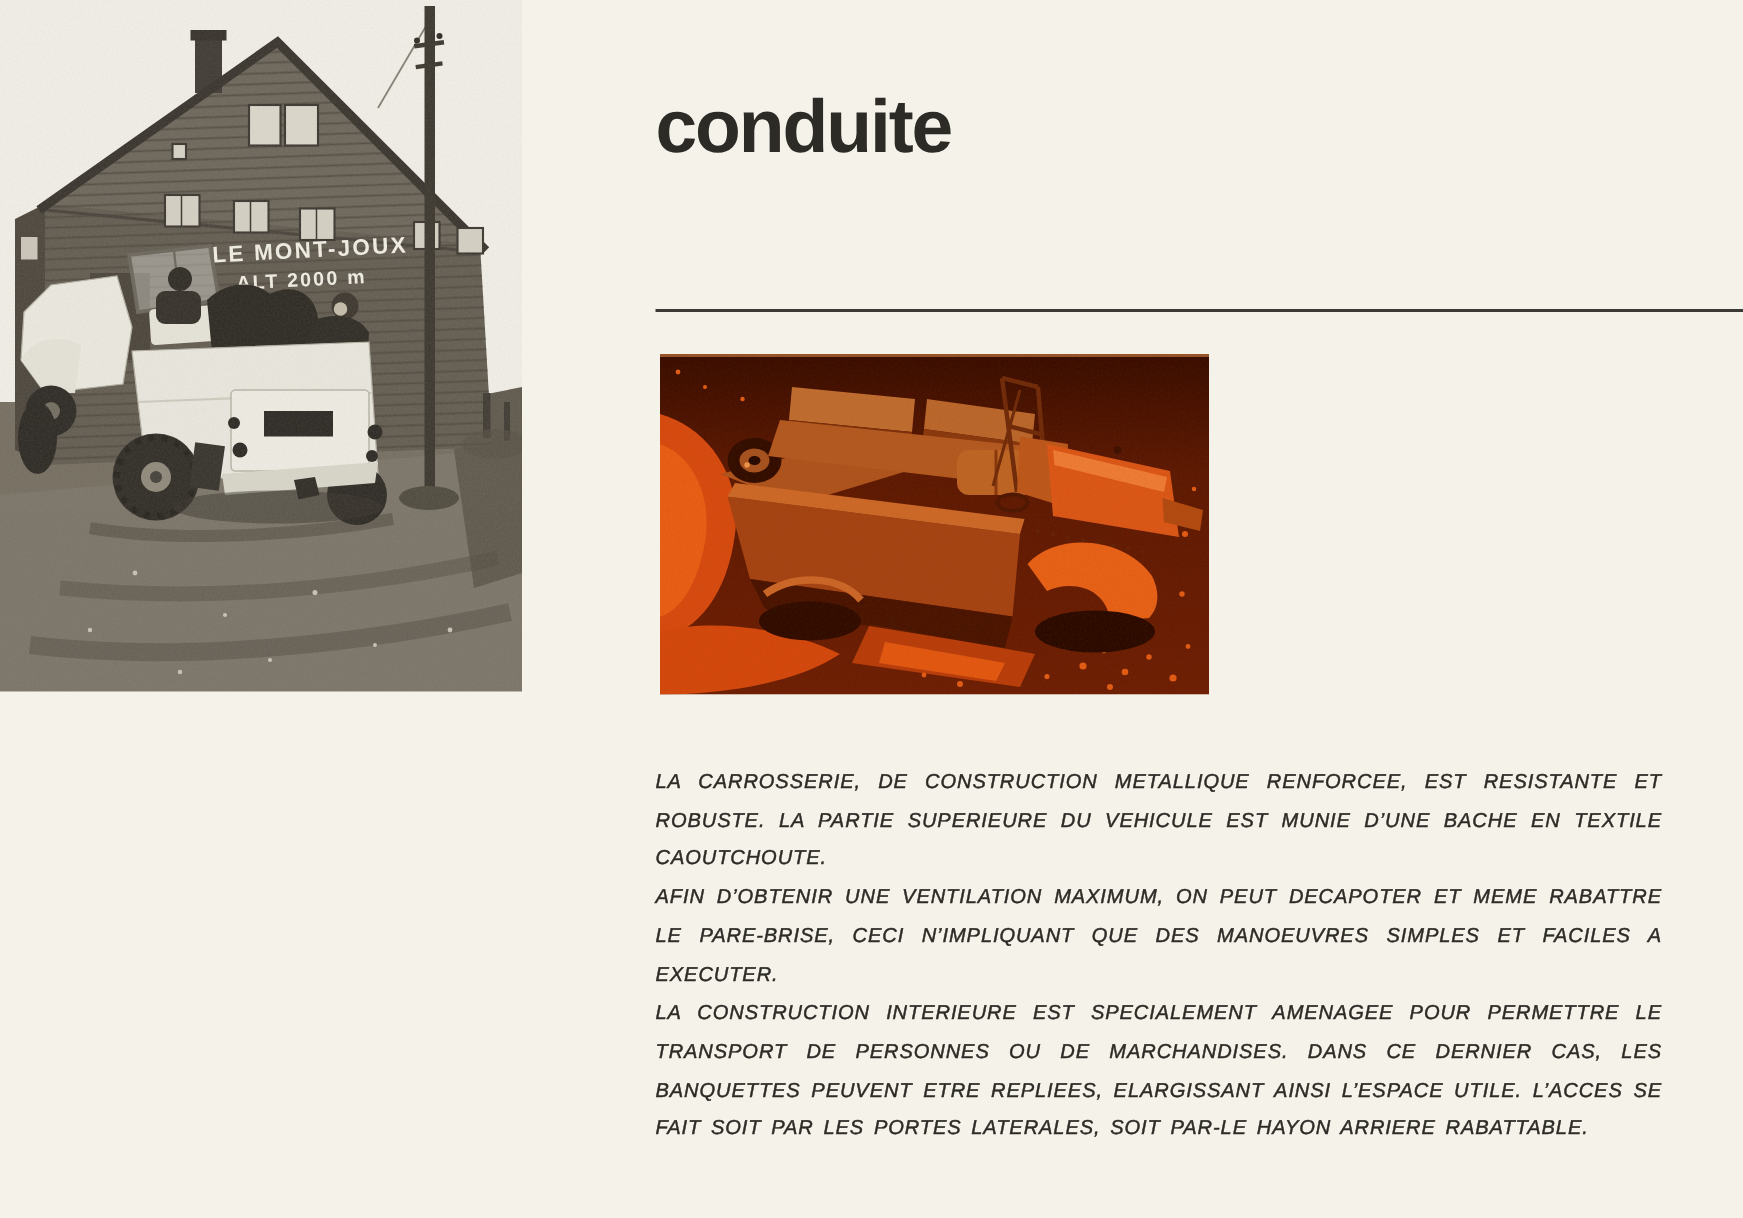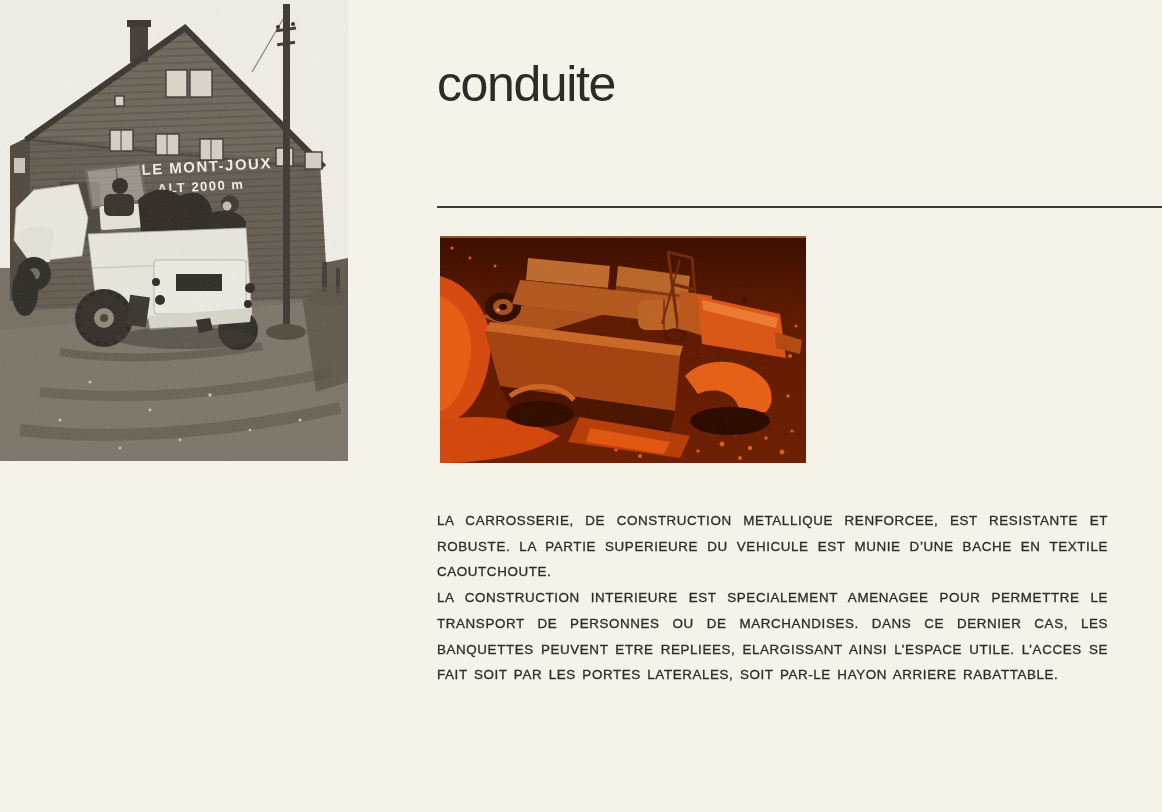--- a/index.html
+++ b/index.html
@@ -8,39 +8,39 @@
     background:var(--page-bg,#f5f2ea);
     font-family:"Liberation Sans",sans-serif;
     color:var(--ink,#2d2b26);
   }
   .photo-left{
     position:absolute;left:0;top:0;width:348px;height:461px;
   }
   .photo-left svg,.photo-right svg{display:block;width:100%;height:100%;}
   .page-title{
     position:absolute;left:437px;top:24px;
-    font-size:50px;font-weight:400;line-height:52px;letter-spacing:-1.4px;
+    font-size:50px;font-weight:700;line-height:52px;letter-spacing:-1.4px;
     color:var(--ink,#2d2b26);
   }
   .page-title span{display:block;}
   .divider-rule{
     position:absolute;left:437px;top:206px;right:0;height:2px;
     background:var(--rule,#3c3a34);
   }
   .photo-right{
     position:absolute;left:440px;top:236px;width:366px;height:227px;
   }
   .body-text{
     position:absolute;left:437px;top:508px;width:671px;
     font-size:13.4px;line-height:25.7px;letter-spacing:.6px;word-spacing:2.2px;
     text-align:justify;
     -webkit-text-stroke:.3px currentColor;
     color:var(--ink,#2d2b26);
   }
-  .body-text p{margin:0;}
+  .body-text p{margin:0;font-style:italic;}
 </style>
 </head>
 <body>
 
 <figure class="photo-left" style="margin:0">
   <svg viewBox="0 0 348 461" preserveAspectRatio="none">
     <defs>
       <filter id="grainL" x="0" y="0" width="100%" height="100%">
         <feTurbulence type="fractalNoise" baseFrequency="0.8" numOctaves="2"></feTurbulence>
         <feColorMatrix type="matrix" values="0 0 0 0 0.45  0 0 0 0 0.43  0 0 0 0 0.38  0 0 0 0.55 0"></feColorMatrix>
@@ -266,14 +266,15 @@
       <path d="M70,160 C90,146 120,148 134,164" stroke="#cf6a2c" stroke-width="5" fill="none"></path>
       <ellipse cx="100" cy="178" rx="34" ry="13" fill="#2a0901"></ellipse>
     </g>
 
     <rect x="0" y="0" width="366" height="227" filter="url(#grainO)" opacity="0.3"></rect>
   </svg>
 </figure>
 
 <section class="body-text">
   <p>LA CARROSSERIE, DE CONSTRUCTION METALLIQUE RENFORCEE, EST RESISTANTE ET ROBUSTE. LA PARTIE SUPERIEURE DU VEHICULE EST MUNIE D’UNE BACHE EN TEXTILE CAOUTCHOUTE.</p>
+  <p>AFIN D’OBTENIR UNE VENTILATION MAXIMUM, ON PEUT DECAPOTER ET MEME RABATTRE LE PARE-BRISE, CECI N’IMPLIQUANT QUE DES MANOEUVRES SIMPLES ET FACILES A EXECUTER.</p>
   <p>LA CONSTRUCTION INTERIEURE EST SPECIALEMENT AMENAGEE POUR PERMETTRE LE TRANSPORT DE PERSONNES OU DE MARCHANDISES. DANS CE DERNIER CAS, LES BANQUETTES PEUVENT ETRE REPLIEES, ELARGISSANT AINSI L’ESPACE UTILE. L’ACCES SE FAIT SOIT PAR LES PORTES LATERALES, SOIT PAR-LE HAYON ARRIERE RABATTABLE.</p>
 </section>
 
 </body></html>

